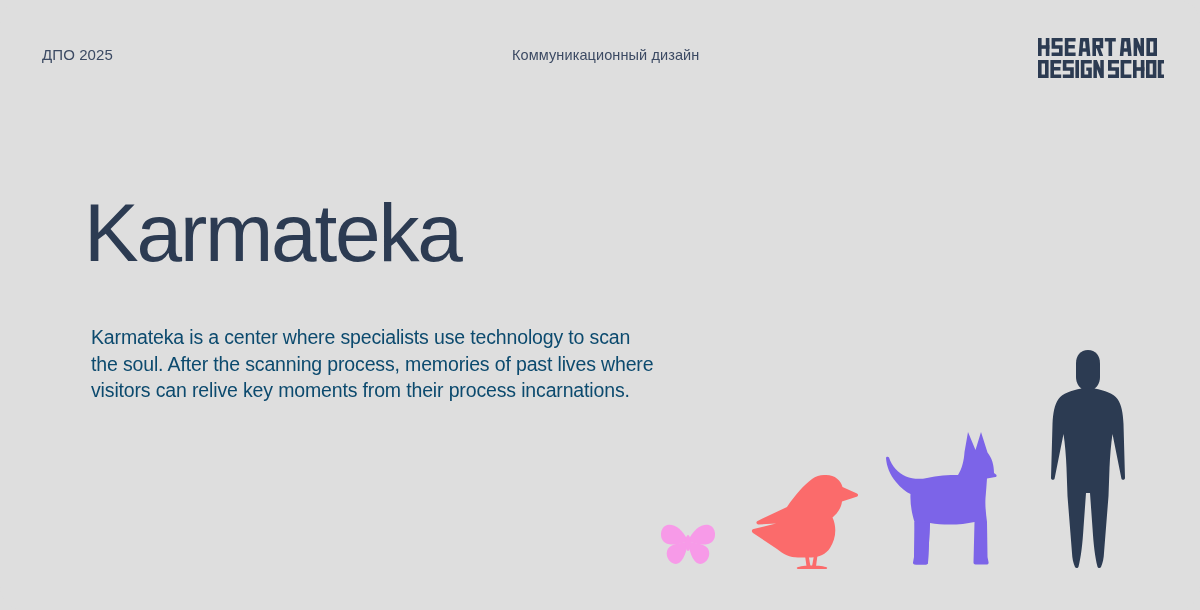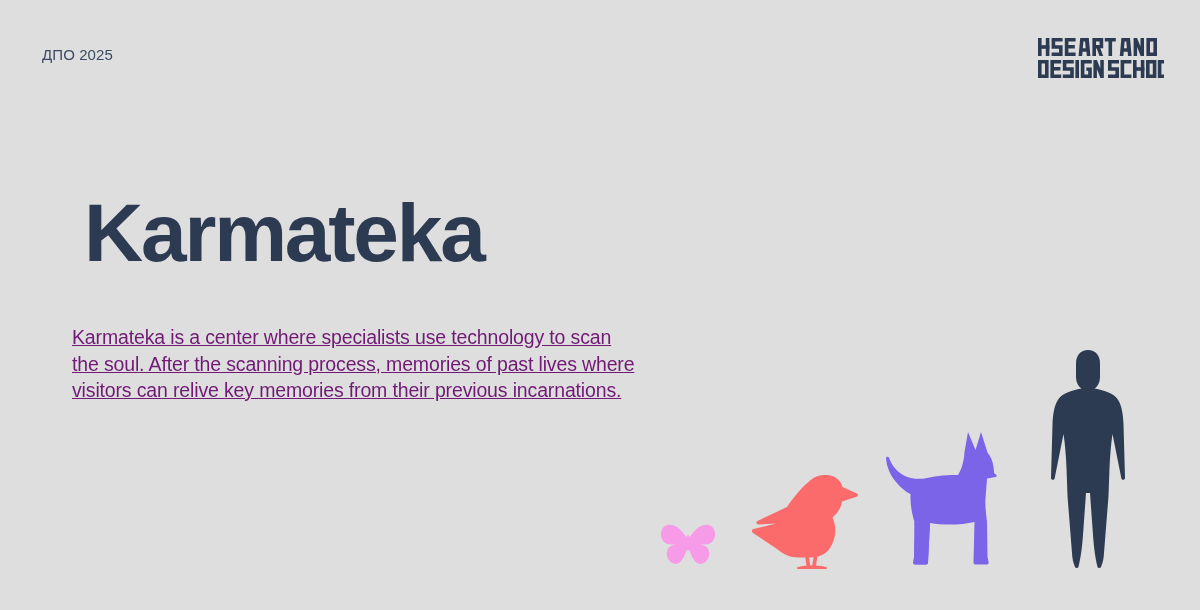--- a/index.html
+++ b/index.html
@@ -65,37 +65,36 @@
   }
   .hdr-logo svg { display: block; }
 
   
   .title {
     position: absolute;
     left: 84px;
     top: 192px;
     font-size: 82px;
     line-height: 1;
-    font-weight: 700;
+    font-weight: 400;
     color: #2c3b52;
     letter-spacing: -2.2px;
     white-space: nowrap;
   }
 
   .paragraph {
     position: absolute;
-    left: 72px;
+    left: 91px;
     top: 324px;
     width: 640px;
     font-size: 19.5px;
     line-height: 26.5px;
     font-weight: 400;
-    color: #701a75;
+    color: #0c4a6e;
     letter-spacing: -0.15px;
-    text-decoration: underline;
   }
   .paragraph .pline { display: block; white-space: nowrap; }
 
   
   .figures {
     position: absolute;
     left: 640px;
     top: 330px;
     width: 540px;
     height: 240px;
@@ -113,20 +112,21 @@
 </style>
 </head>
 <body>
 
 <div class="slide">
 
   <div class="header">
 
     <div class="hdr-left">ДПО 2025</div>
 
+    <div class="hdr-center">Коммуникационный дизайн</div>
 
     <div class="hdr-logo">
       <svg viewBox="0 0 126 42" width="126" height="42" aria-hidden="true">
         <g fill="#2c3b52">
 
           <g transform="translate(0,0)">
 
             <rect x="0" y="0" width="3.6" height="18"></rect>
             <rect x="7.8" y="0" width="3.6" height="18"></rect>
             <rect x="0" y="7.2" width="11.4" height="3.6"></rect>
@@ -179,21 +179,21 @@
         </g>
       </svg>
     </div>
   </div>
 
   <div class="title">Karmateka</div>
 
   <div class="paragraph">
     <span class="pline">Karmateka is a center where specialists use technology to scan</span>
     <span class="pline">the soul. After the scanning process, memories of past lives where</span>
-    <span class="pline">visitors can relive key memories from their previous incarnations.</span>
+    <span class="pline">visitors can relive key moments from their process incarnations.</span>
   </div>
 
   <div class="figures">
 
     <div class="figure fig-butterfly">
       <svg viewBox="0 0 56 52" width="56" height="52" aria-hidden="true">
         <g fill="#f79ae8">
           <path d="M28 25 C22 11, 11 6, 5 10 C-1 14, -0.5 26, 8 28 C14 29.4, 22 28, 28 25 Z"></path>
           <path d="M28 25 C34 11, 45 6, 51 10 C57 14, 56.5 26, 48 28 C42 29.4, 34 28, 28 25 Z"></path>
           <path d="M28 25 C23 27.5, 14 27, 9.5 31 C4.5 35.4, 6.5 45, 13.5 47.5 C20 49.8, 26 42, 28 25 Z"></path>

